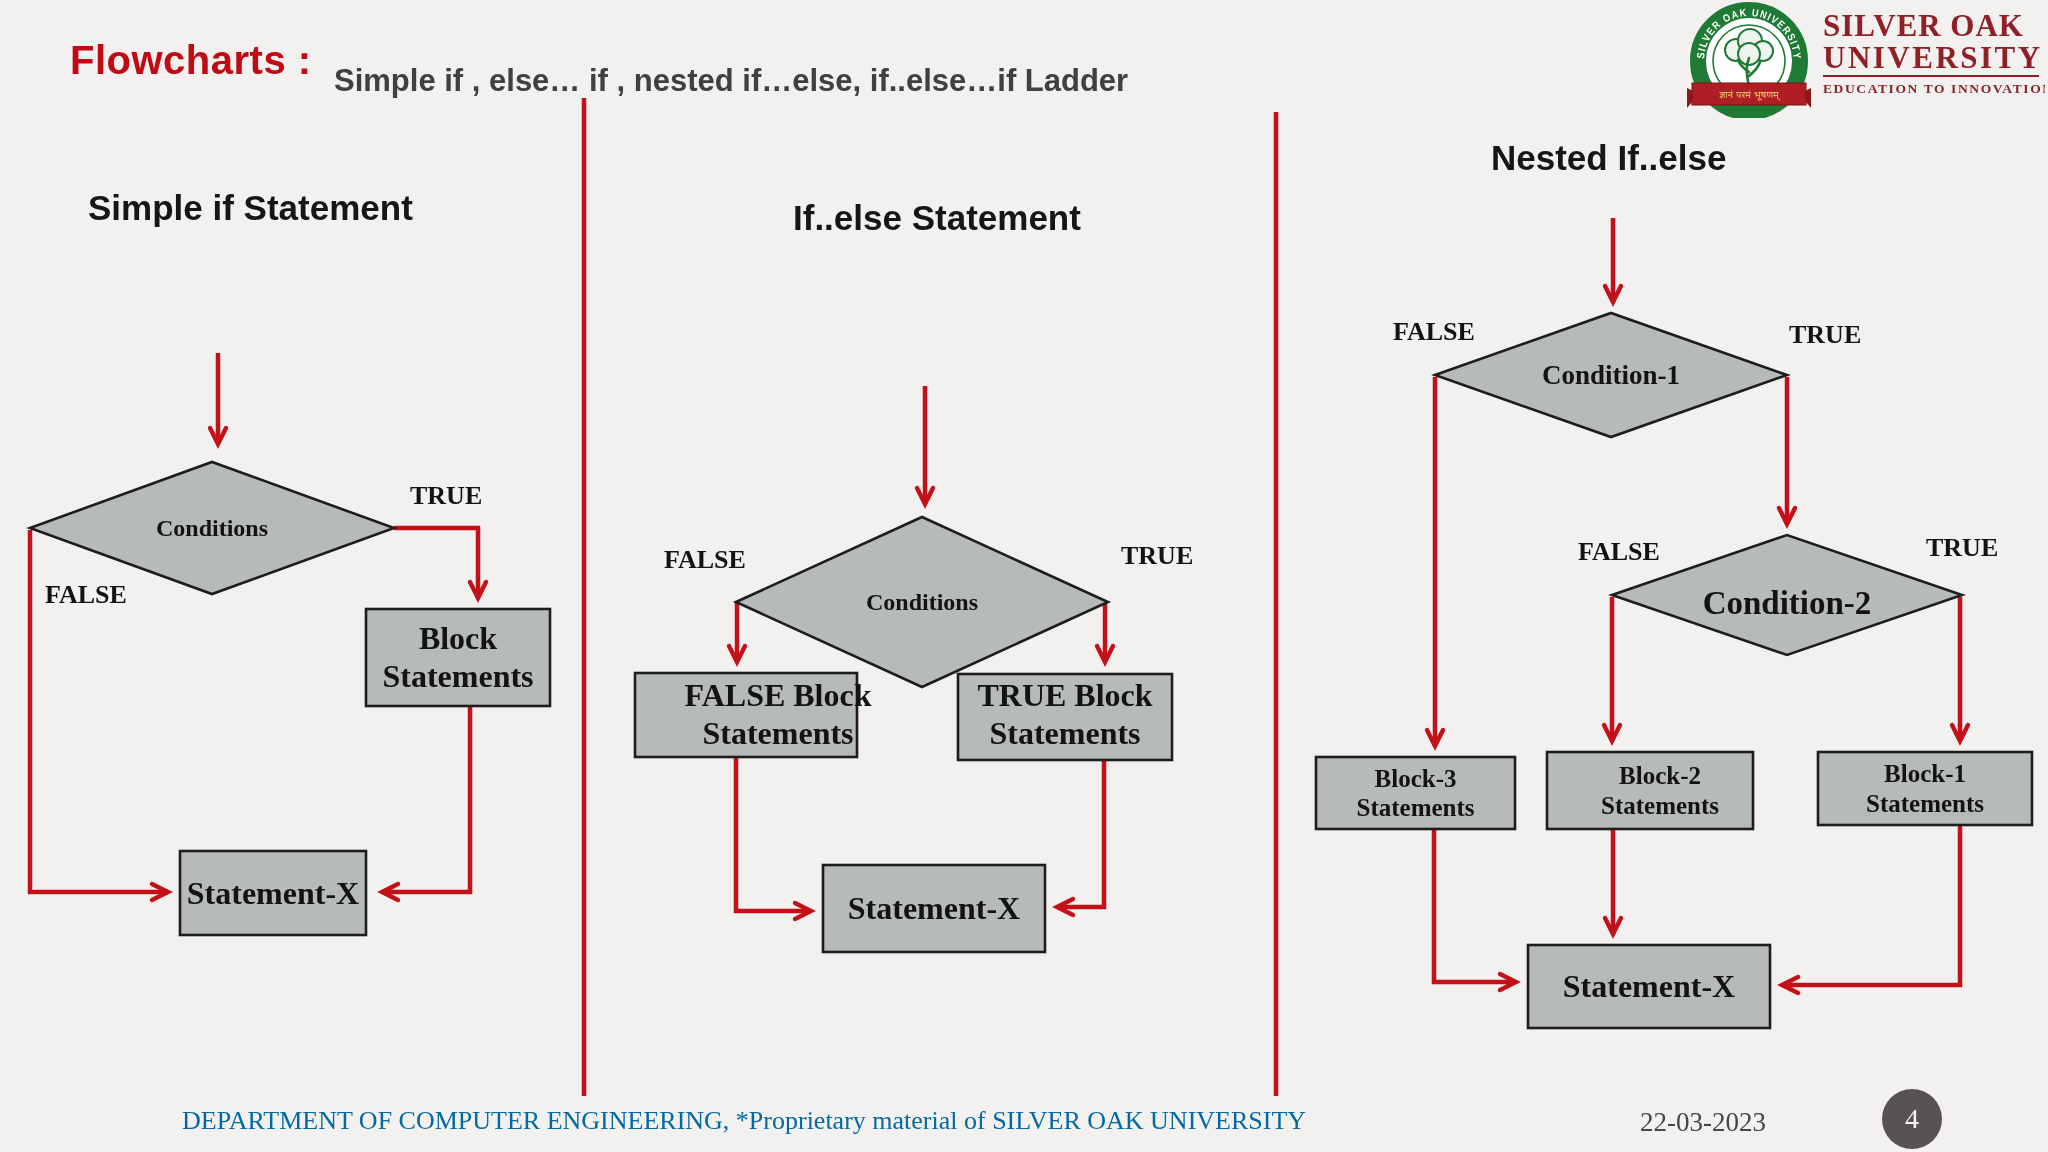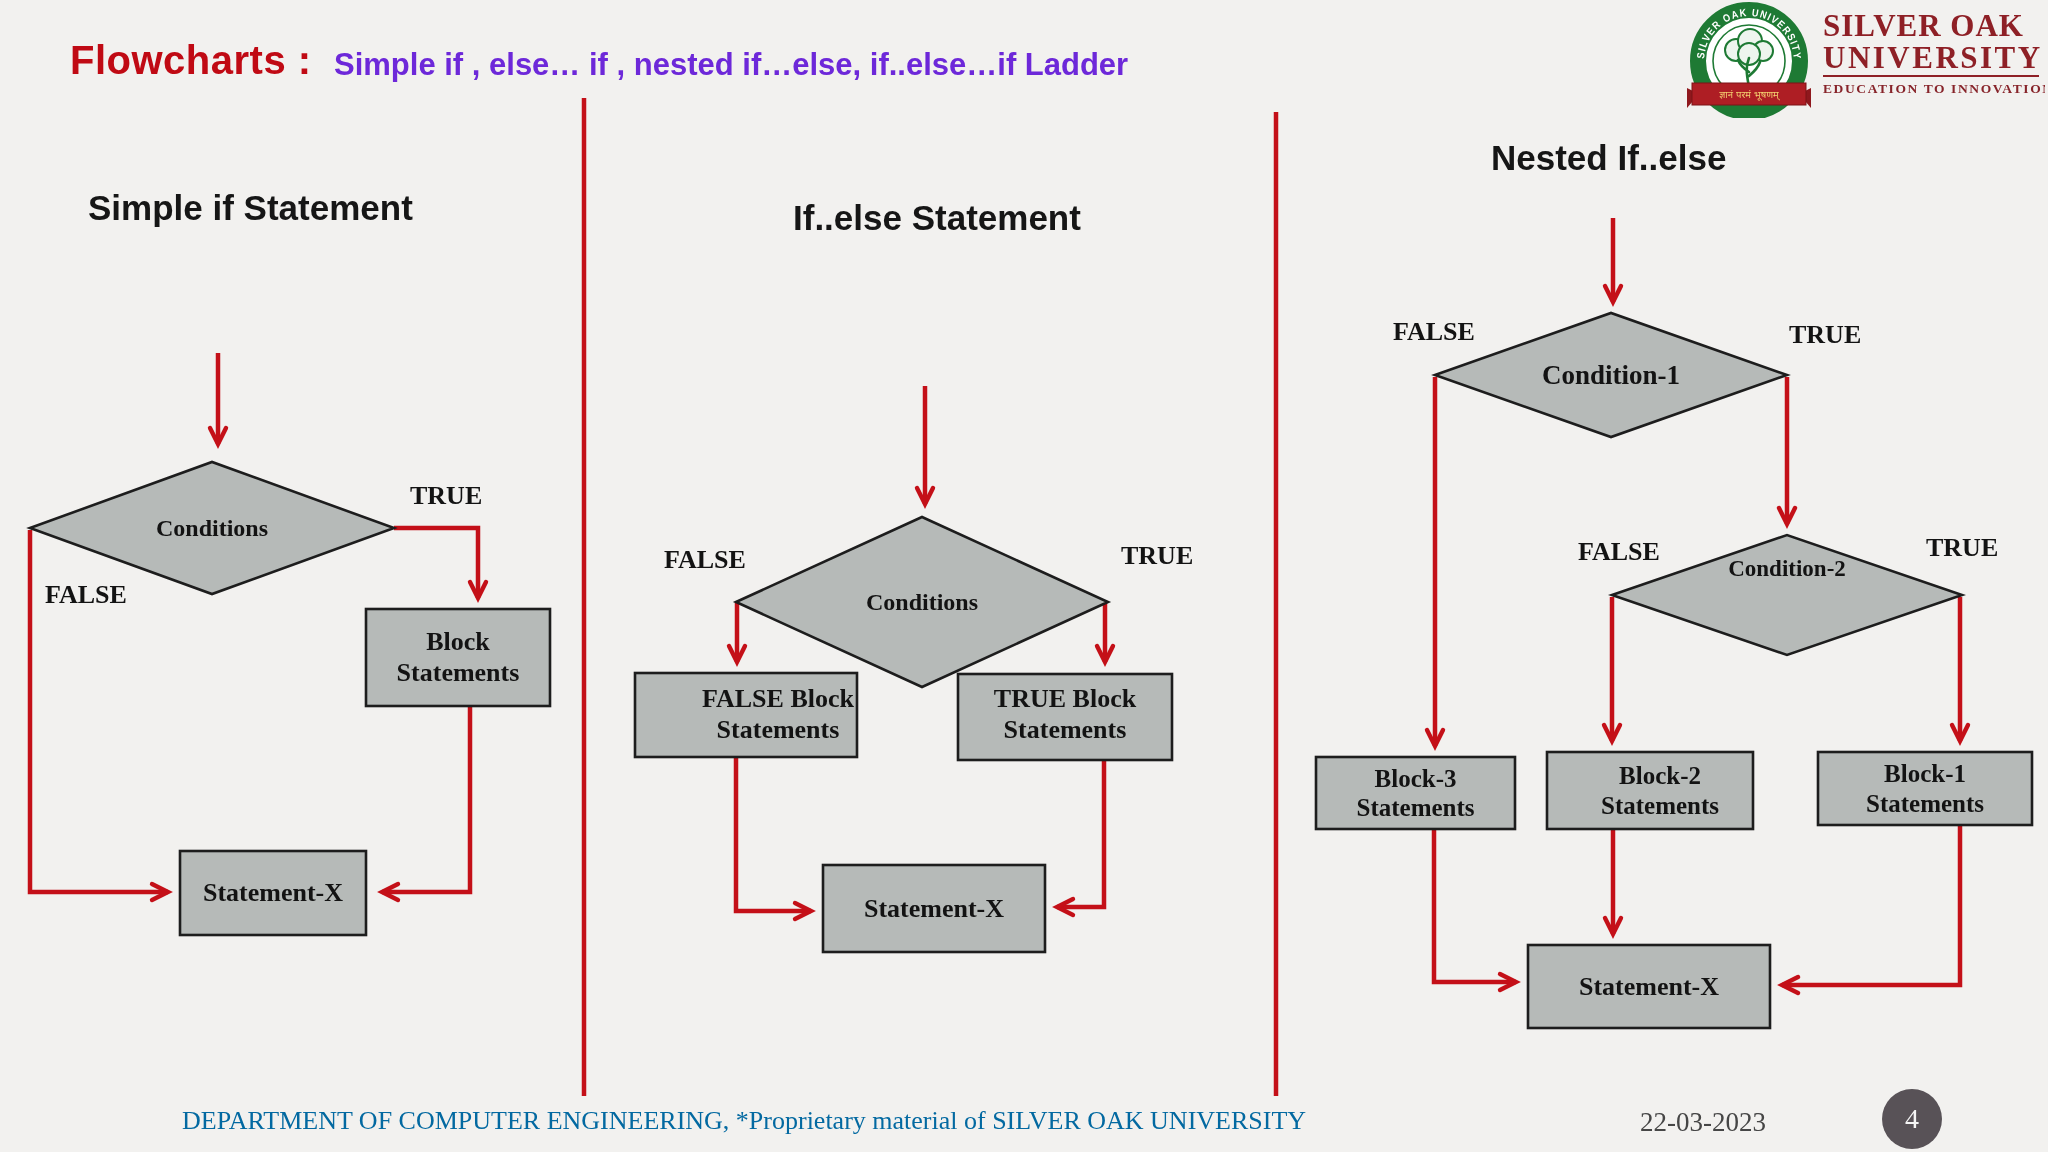--- a/index.html
+++ b/index.html
@@ -2,29 +2,29 @@
 <html><head>
 <meta charset="utf-8">
 <style>
   html,body{margin:0;padding:0;background:#e8e8e8;}
   .canvas{position:relative;width:2048px;height:1152px;background:#f2f1ef;overflow:hidden;
           font-family:"Liberation Sans",sans-serif;}
   .abs{position:absolute;}
   .layer{position:absolute;left:0;top:0;width:2048px;height:1152px;}
   .slide-title{position:absolute;left:70px;top:38px;font:bold 40px "Liberation Sans",sans-serif;
                color:#c00a14;white-space:nowrap;letter-spacing:.5px;}
-  .slide-subtitle{position:absolute;left:334px;top:47px;font:bold 31px "Liberation Sans",sans-serif;
-               color:#6d28d9;white-space:nowrap;}
+  .slide-subtitle{position:absolute;left:334px;top:63px;font:bold 31px "Liberation Sans",sans-serif;
+               color:#404040;white-space:nowrap;}
   .heading{position:absolute;font:bold 35px "Liberation Sans",sans-serif;color:#161616;white-space:nowrap;}
   .flabel{font-family:"Liberation Serif",serif;font-weight:bold;color:#131313;}
   .lab{position:absolute;display:flex;align-items:center;justify-content:center;text-align:center;}
   .two{white-space:pre-line;line-height:1.18;}
   .tf{position:absolute;font-size:26px;white-space:nowrap;}
   .dlab{font-size:24px;text-align:center;}
-  .blab{font-size:26px;}
+  .blab{font-size:32px;}
   .blab-sm{font-size:25px;}
   .footer-dept{position:absolute;left:182px;top:1106px;font:26px "Liberation Serif",serif;color:#0369a1;
                white-space:nowrap;}
   .footer-date{position:absolute;left:1640px;top:1107px;font:27px "Liberation Serif",serif;color:#464646;}
   .page-circle{position:absolute;left:1882px;top:1089px;width:60px;height:60px;border-radius:50%;
                background:#585257;display:flex;align-items:center;justify-content:center;
                font:28px "Liberation Serif",serif;color:#f5f5f5;}
 </style>
 </head>
 <body>
@@ -134,21 +134,21 @@
   <div class="lab flabel blab two" style="left:635px;top:673px;width:222px;height:84px;padding-left:32px;">FALSE Block
 Statements</div>
   <div class="lab flabel blab two" style="left:958px;top:674px;width:214px;height:82px;">TRUE Block
 Statements</div>
   <div class="lab flabel blab" style="left:823px;top:865px;width:222px;height:87px;">Statement-X</div>
 
   <div class="heading" style="left:1491px;top:138px;">Nested If..else</div>
   <div class="lab flabel" style="left:1461px;top:356px;width:300px;height:38px;font-size:27px;">Condition-1</div>
   <div class="tf flabel" style="left:1393px;top:317px;">FALSE</div>
   <div class="tf flabel" style="left:1789px;top:320px;">TRUE</div>
-  <div class="lab flabel" style="left:1637px;top:550px;width:300px;height:38px;font-size:23px;">Condition-2</div>
+  <div class="lab flabel" style="left:1637px;top:584px;width:300px;height:38px;font-size:33px;">Condition-2</div>
   <div class="tf flabel" style="left:1578px;top:537px;">FALSE</div>
   <div class="tf flabel" style="left:1926px;top:533px;">TRUE</div>
   <div class="lab flabel blab-sm two" style="left:1316px;top:757px;width:199px;height:72px;">Block-3
 Statements</div>
   <div class="lab flabel blab-sm two" style="left:1547px;top:752px;width:226px;height:77px;border-radius:32px;">Block-2
 Statements</div>
   <div class="lab flabel blab-sm two" style="left:1818px;top:752px;width:214px;height:73px;">Block-1
 Statements</div>
   <div class="lab flabel blab" style="left:1528px;top:945px;width:242px;height:83px;">Statement-X</div>
 

